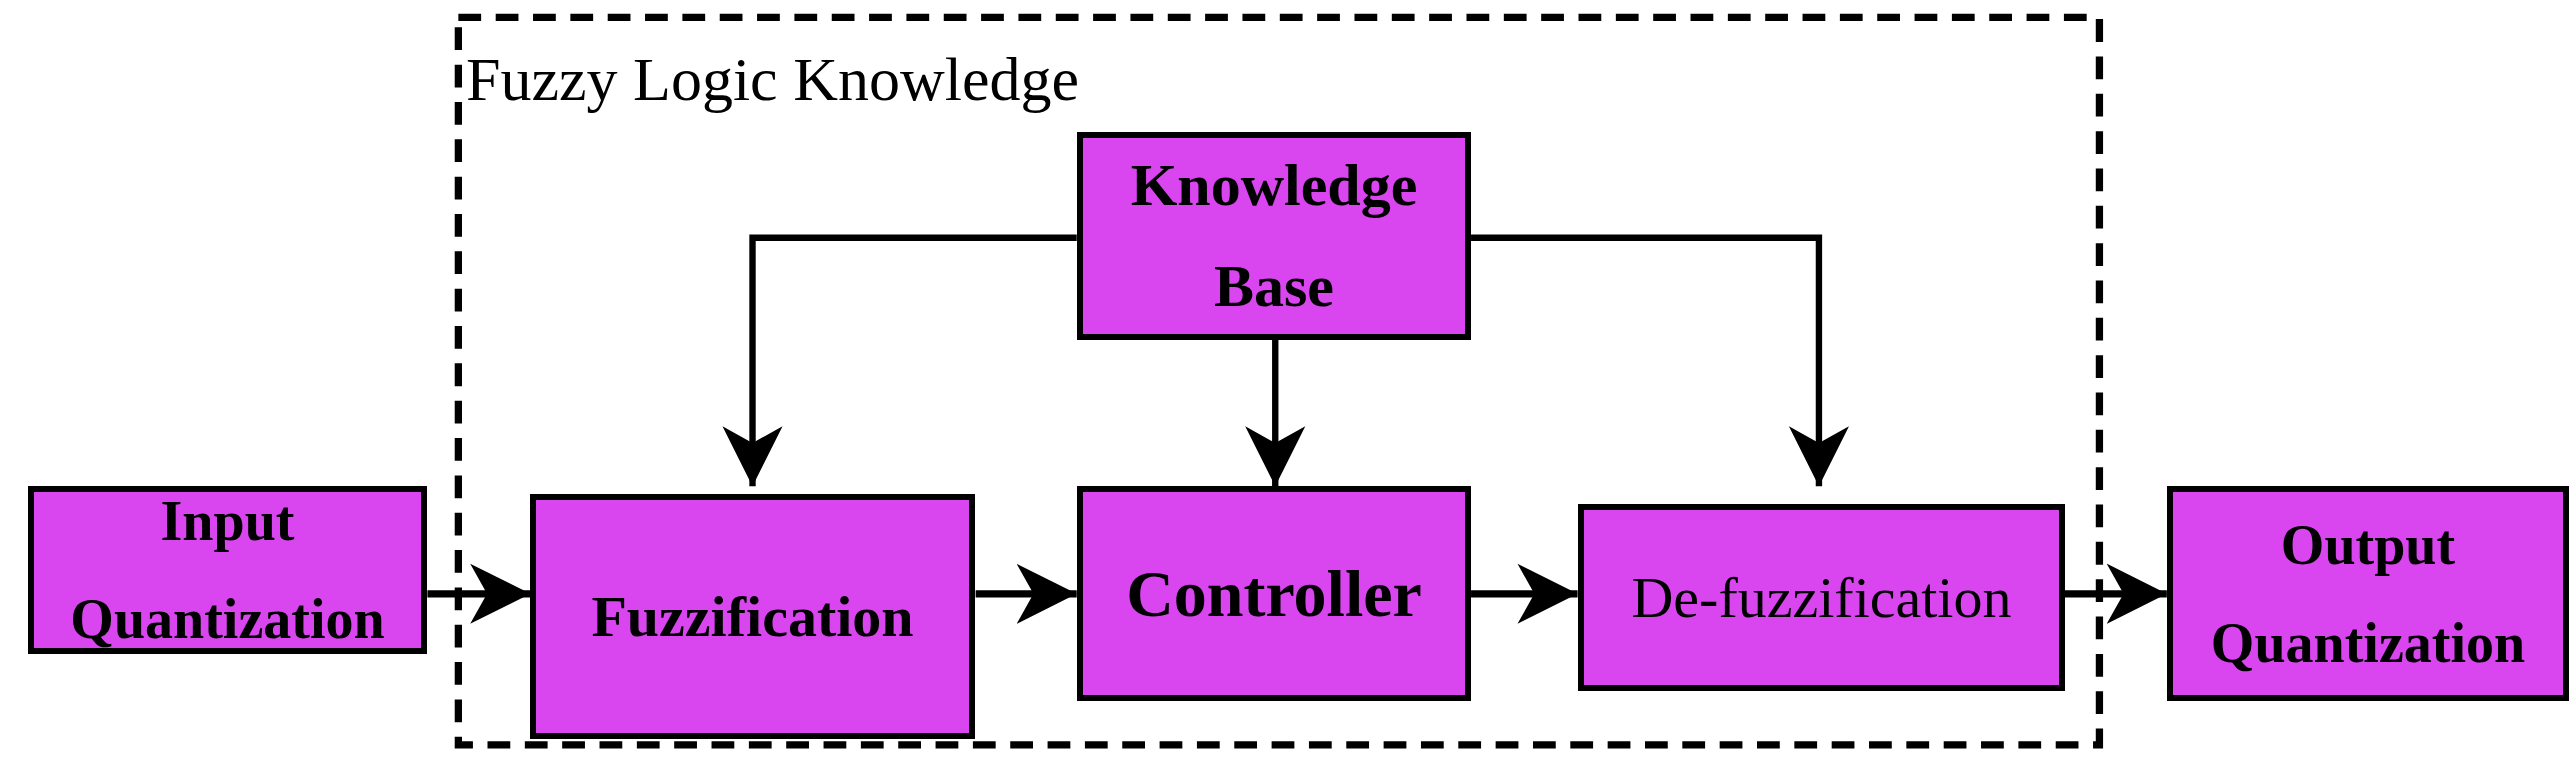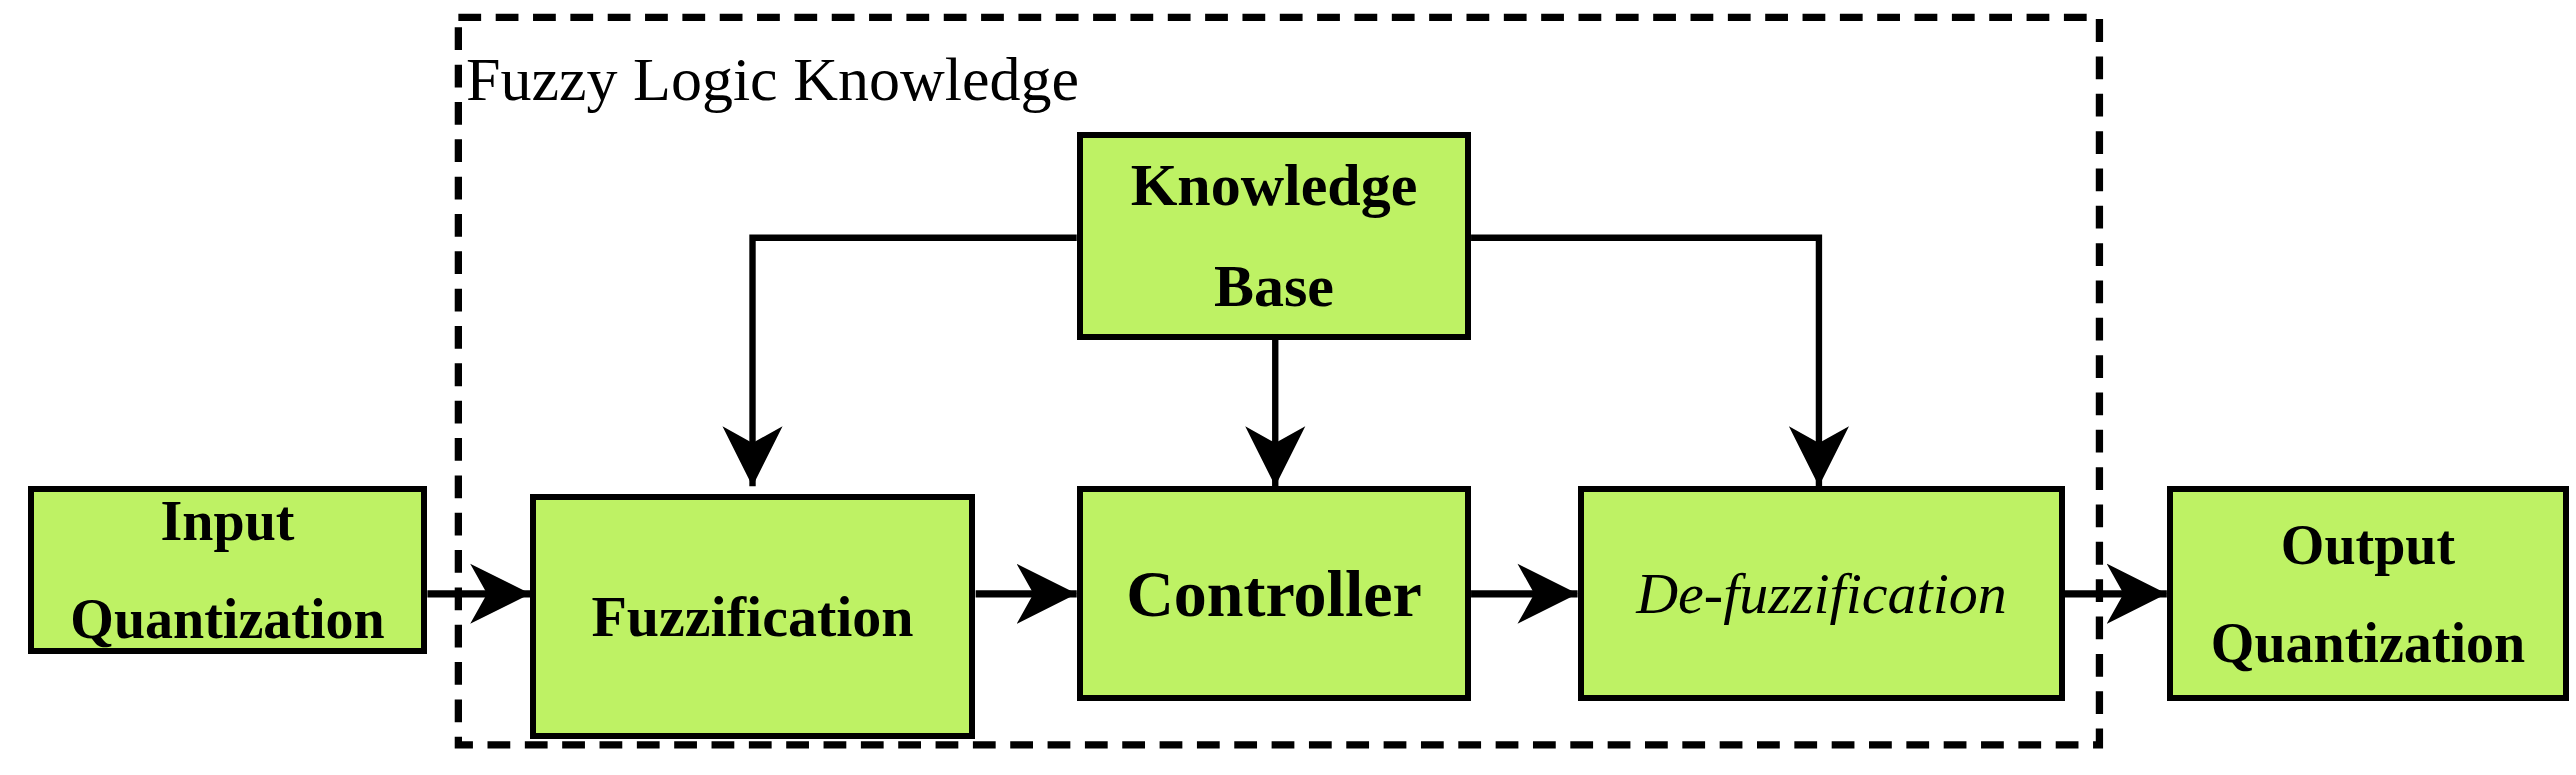--- a/index.html
+++ b/index.html
@@ -19,34 +19,34 @@
   #wires {
     position: absolute;
     left: 0;
     top: 0;
     width: 2576px;
     height: 775px;
   }
   .node {
     position: absolute;
     border: 6.4px solid #000000;
-    background: #bef264;
+    background: #d946ef;
     display: flex;
     flex-direction: column;
     align-items: center;
     justify-content: center;
     text-align: center;
     box-sizing: border-box;
   }
   .node .line { white-space: nowrap; }
 
   #box-input    { left: 28px;   top: 486px; width: 399px; height: 168px; }
   #box-fuzzification { left: 530px;  top: 494px; width: 445px; height: 245px; }
   #box-reasoning{ left: 1077px; top: 486px; width: 394px; height: 215px; }
-  #box-defuzz   { left: 1578px; top: 486px; width: 487px; height: 215px; font-style: italic; }
+  #box-defuzz   { left: 1578px; top: 504px; width: 487px; height: 187px; }
   #box-output   { left: 2167px; top: 486px; width: 402px; height: 215px; text-align: center; }
   #box-kb       { left: 1077px; top: 132px; width: 394px; height: 208px; }
 
   .fs-io     { font-size: 56px; font-weight: bold; line-height: 1.75; }
   .fs-fuzz   { font-size: 58px; font-weight: bold; line-height: 1.2; }
   .fs-reason { font-size: 66px; font-weight: bold; line-height: 1.5; }
   .fs-defuzz { font-size: 58px; font-weight: normal; line-height: 1.2; }
   .fs-kb     { font-size: 60px; font-weight: bold; line-height: 1.68; }
 
   #flc-title {

